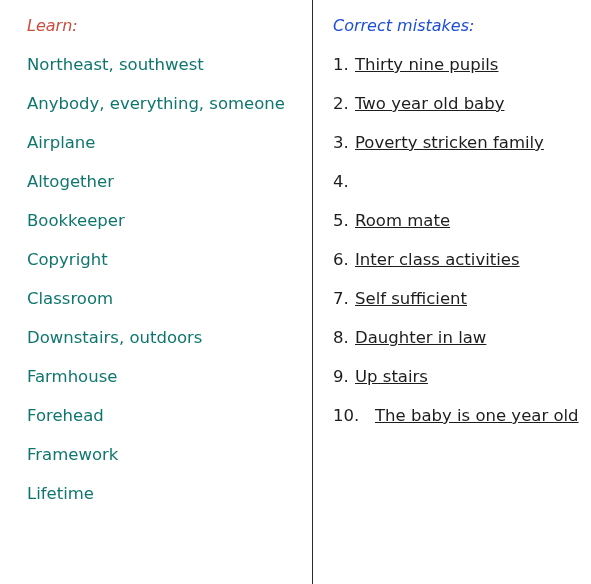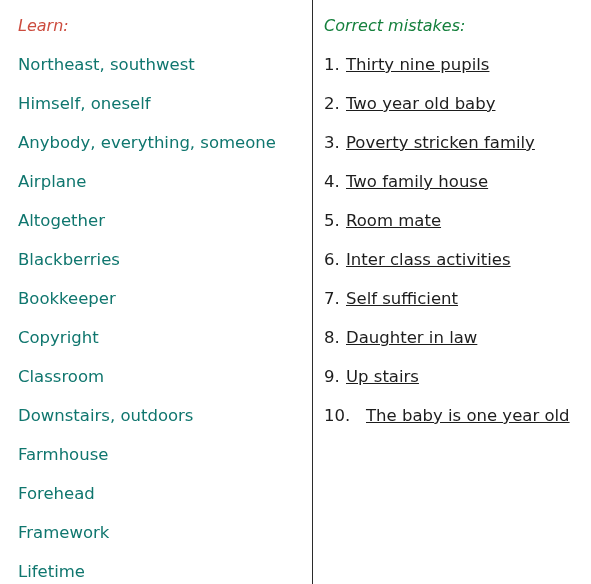--- a/index.html
+++ b/index.html
@@ -52,33 +52,34 @@
 
   
   .heading,
   .word-item,
   .mistake-item {
     height: 39px;
     line-height: 39px;
     font-size: 16.5px;
     white-space: nowrap;
     overflow: hidden;
+    margin-left: 9px;
   }
 
   .heading {
     font-style: italic;
     font-size: 16px;
   }
 
   .heading-learn {
     color: #cc4c3f;
   }
 
   .heading-mistakes {
-    color: #15803d;
+    color: #1d4ed8;
     padding-left: 4px;
   }
 
   .word-item {
     color: #0f766e;
   }
 
   .mistake-item {
     color: #1d1d1d;
     display: flex;
@@ -104,25 +105,23 @@
 </style>
 </head>
 <body>
 
 <div class="worksheet">
 
   <div class="column column-learn">
     <div class="heading heading-learn">Learn:</div>
     <div id="learn-list">
         <div class="word-item">Northeast, southwest</div>
-        <div class="word-item">Himself, oneself</div>
         <div class="word-item">Anybody, everything, someone</div>
         <div class="word-item">Airplane</div>
         <div class="word-item">Altogether</div>
-        <div class="word-item">Blackberries</div>
         <div class="word-item">Bookkeeper</div>
         <div class="word-item">Copyright</div>
         <div class="word-item">Classroom</div>
         <div class="word-item">Downstairs, outdoors</div>
         <div class="word-item">Farmhouse</div>
         <div class="word-item">Forehead</div>
         <div class="word-item">Framework</div>
         <div class="word-item">Lifetime</div>
       </div>
   </div>
@@ -139,21 +138,20 @@
         <div class="mistake-item">
           <span class="mistake-number">2.</span>
           <span class="mistake-text">Two year old baby</span>
         </div>
         <div class="mistake-item">
           <span class="mistake-number">3.</span>
           <span class="mistake-text">Poverty stricken family</span>
         </div>
         <div class="mistake-item">
           <span class="mistake-number">4.</span>
-          <span class="mistake-text">Two family house</span>
         </div>
         <div class="mistake-item">
           <span class="mistake-number">5.</span>
           <span class="mistake-text">Room mate</span>
         </div>
         <div class="mistake-item">
           <span class="mistake-number">6.</span>
           <span class="mistake-text">Inter class activities</span>
         </div>
         <div class="mistake-item">

